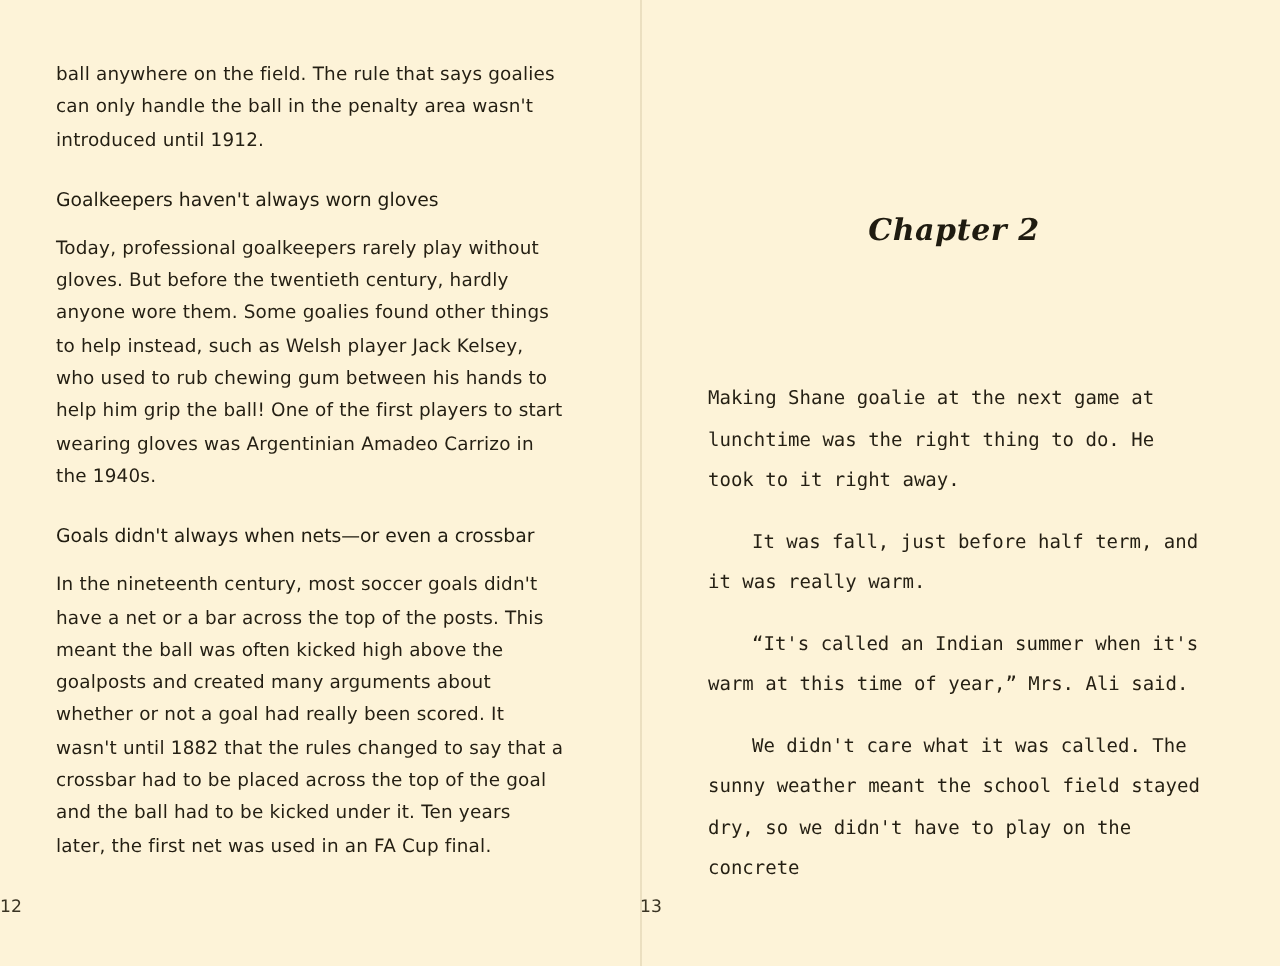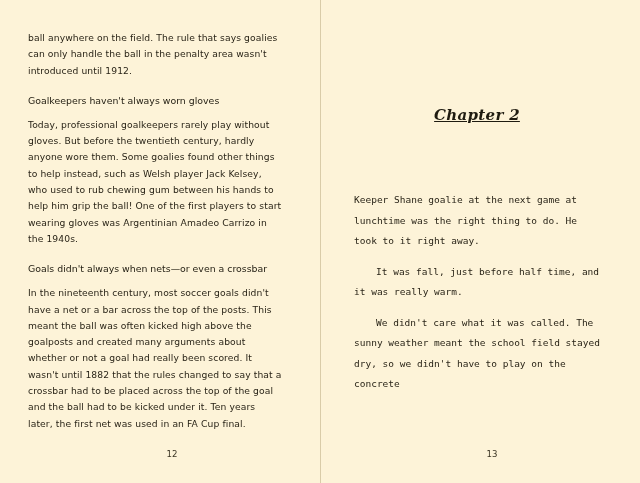--- a/index.html
+++ b/index.html
@@ -62,21 +62,20 @@
     text-align: center;
   }
   .chapter-label {
     font-family: "DejaVu Serif", serif;
     font-style: italic;
     font-weight: bold;
     font-size: 15px;
     letter-spacing: 0.3px;
     margin: 0 0 6px 0;
     color: #1f1b10;
-    text-decoration: underline;
   }
   .chapter-title {
     font-family: "DejaVu Serif", serif;
     font-style: italic;
     font-weight: bold;
     font-size: 19px;
     letter-spacing: 0.2px;
     margin: 0;
     color: #1f1b10;
   }
@@ -91,24 +90,23 @@
     color: #241f13;
   }
   .story p.indent {
     text-indent: 22px;
   }
   .folio {
     position: absolute;
     bottom: 24px;
     width: 100%;
     left: 0;
-    text-align: center;
+    text-align: left;
     font-size: 8.6px;
     color: #3a3423;
-    padding-left: 12px;
   }
   .page-left .folio { padding-right: 10px; }
   .page-right .folio { padding-right: 6px; }
 </style>
 </head>
 <body>
 
 <div class="book">
 
   <div class="page page-left">
@@ -124,21 +122,22 @@
   </div>
 
   <div class="gutter"></div>
 
   <div class="page page-right">
     <div class="chapter-block">
       <p class="chapter-label">Chapter 2</p>
     </div>
 
     <div class="story">
-      <p>Keeper Shane goalie at the next game at lunchtime was the right thing to do.  He took to it right away.</p>
-      <p class="indent">It was fall, just before half time, and it was really warm.</p>
+      <p>Making Shane goalie at the next game at lunchtime was the right thing to do.  He took to it right away.</p>
+      <p class="indent">It was fall, just before half term, and it was really warm.</p>
+      <p class="indent">“It's called an Indian summer when it's warm at this time of year,” Mrs. Ali said.</p>
       <p class="indent">We didn't care what it was called.  The sunny weather meant the school field stayed dry, so we didn't have to play on the concrete</p>
     </div>
 
     <div class="folio">13</div>
   </div>
 
 </div>
 
 </body></html>

